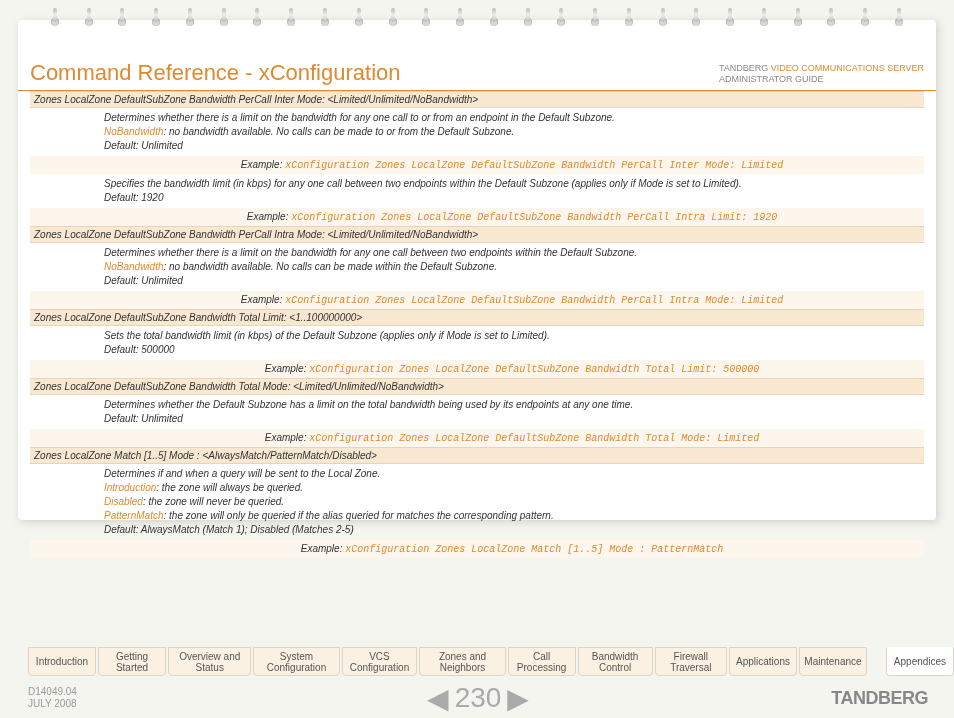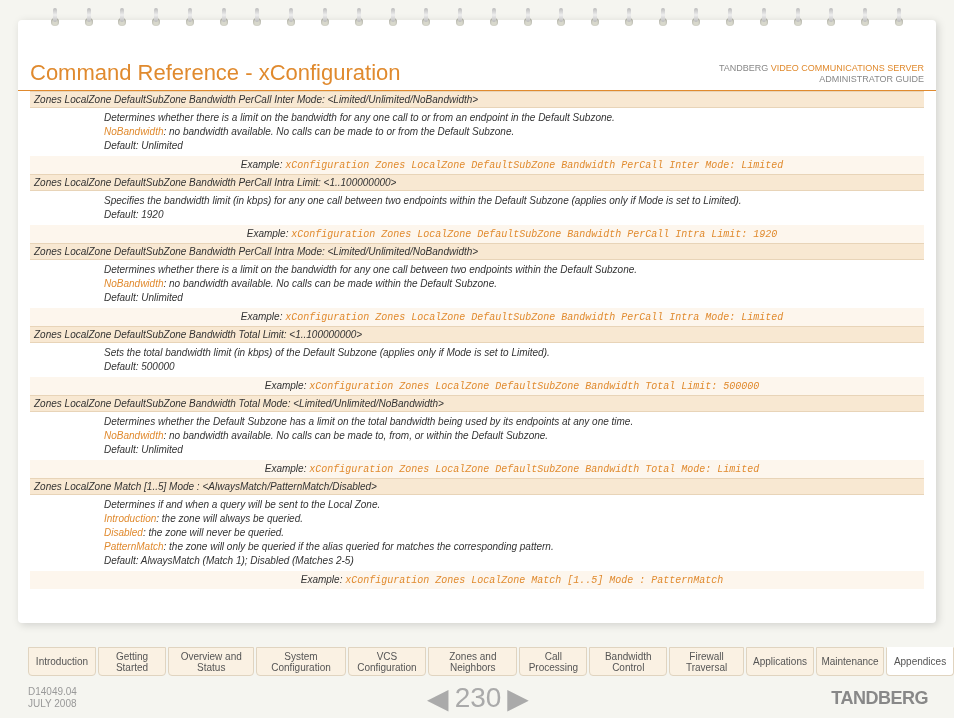--- a/index.html
+++ b/index.html
@@ -9,21 +9,21 @@
     width: 954px;
     height: 718px;
     overflow: hidden;
     position: relative;
   }
   .page {
     position: absolute;
     left: 18px;
     top: 20px;
     width: 918px;
-    height: 603px;
+    height: 500px;
     background: #fff;
     box-shadow: 2px 2px 8px rgba(0,0,0,0.15);
     border-radius: 4px;
   }
   .spiral {
     position: absolute;
     top: -10px;
     left: 0;
     width: 100%;
     height: 30px;
@@ -63,21 +63,21 @@
     align-items: flex-end;
     padding: 40px 12px 4px 12px;
     border-bottom: 1px solid #e08a2e;
   }
   .title {
     color: #e08a2e;
     font-size: 22px;
     font-weight: normal;
   }
   .header-right {
-    text-align: right;
+    text-align: left;
     font-size: 9px;
     color: #888;
     line-height: 1.3;
   }
   .header-right .vcs { color: #e08a2e; }
   .content {
     padding: 0 12px 0 12px;
     font-size: 10px;
     color: #444;
     font-style: italic;
@@ -124,20 +124,21 @@
     align-items: center;
     justify-content: center;
     text-align: center;
     padding: 0 4px;
     line-height: 1.1;
     cursor: pointer;
   }
   .tab.active {
     background: #fff;
     border-top: 1px solid #fff;
+    margin-left: 17px;
   }
   .footer {
     position: absolute;
     left: 28px;
     bottom: 8px;
     width: 900px;
     display: flex;
     justify-content: space-between;
     align-items: center;
   }
@@ -213,21 +214,20 @@
   </div>
 
   <div class="content" id="content">
       <div class="cmd-header">Zones LocalZone DefaultSubZone Bandwidth PerCall Inter Mode: &lt;Limited/Unlimited/NoBandwidth&gt;</div>
       <div class="cmd-body">
         <div>Determines whether there is a limit on the bandwidth for any one call to or from an endpoint in the Default Subzone.</div>
         <div><span class="kw">NoBandwidth</span>: no bandwidth available. No calls can be made to or from the Default Subzone.</div>
         <div>Default: Unlimited</div>
       </div>
       <div class="example-row"><span class="lbl">Example: </span><span class="code">xConfiguration Zones LocalZone DefaultSubZone Bandwidth PerCall Inter Mode: Limited</span></div>
-      <div class="cmd-header">Zones LocalZone DefaultSubZone Bandwidth PerCall Intra Limit: &lt;1..100000000&gt;</div>
       <div class="cmd-body">
         <div>Specifies the bandwidth limit (in kbps) for any one call between two endpoints within the Default Subzone (applies only if Mode is set to Limited).</div>
         <div>Default: 1920</div>
       </div>
       <div class="example-row"><span class="lbl">Example: </span><span class="code">xConfiguration Zones LocalZone DefaultSubZone Bandwidth PerCall Intra Limit: 1920</span></div>
       <div class="cmd-header">Zones LocalZone DefaultSubZone Bandwidth PerCall Intra Mode: &lt;Limited/Unlimited/NoBandwidth&gt;</div>
       <div class="cmd-body">
         <div>Determines whether there is a limit on the bandwidth for any one call between two endpoints within the Default Subzone.</div>
         <div><span class="kw">NoBandwidth</span>: no bandwidth available. No calls can be made within the Default Subzone.</div>
         <div>Default: Unlimited</div>
@@ -235,21 +235,20 @@
       <div class="example-row"><span class="lbl">Example: </span><span class="code">xConfiguration Zones LocalZone DefaultSubZone Bandwidth PerCall Intra Mode: Limited</span></div>
       <div class="cmd-header">Zones LocalZone DefaultSubZone Bandwidth Total Limit: &lt;1..100000000&gt;</div>
       <div class="cmd-body">
         <div>Sets the total bandwidth limit (in kbps) of the Default Subzone (applies only if Mode is set to Limited).</div>
         <div>Default: 500000</div>
       </div>
       <div class="example-row"><span class="lbl">Example: </span><span class="code">xConfiguration Zones LocalZone DefaultSubZone Bandwidth Total Limit: 500000</span></div>
       <div class="cmd-header">Zones LocalZone DefaultSubZone Bandwidth Total Mode: &lt;Limited/Unlimited/NoBandwidth&gt;</div>
       <div class="cmd-body">
         <div>Determines whether the Default Subzone has a limit on the total bandwidth being used by its endpoints at any one time.</div>
-        <div><span class="kw">NoBandwidth</span>: no bandwidth available. No calls can be made to, from, or within the Default Subzone.</div>
         <div>Default: Unlimited</div>
       </div>
       <div class="example-row"><span class="lbl">Example: </span><span class="code">xConfiguration Zones LocalZone DefaultSubZone Bandwidth Total Mode: Limited</span></div>
       <div class="cmd-header">Zones LocalZone Match [1..5] Mode : &lt;AlwaysMatch/PatternMatch/Disabled&gt;</div>
       <div class="cmd-body">
         <div>Determines if and when a query will be sent to the Local Zone.</div>
         <div><span class="kw">Introduction</span>: the zone will always be queried.</div>
         <div><span class="kw">Disabled</span>: the zone will never be queried.</div>
         <div><span class="kw">PatternMatch</span>: the zone will only be queried if the alias queried for matches the corresponding pattern.</div>
         <div>Default: AlwaysMatch (Match 1); Disabled (Matches 2-5)</div>

